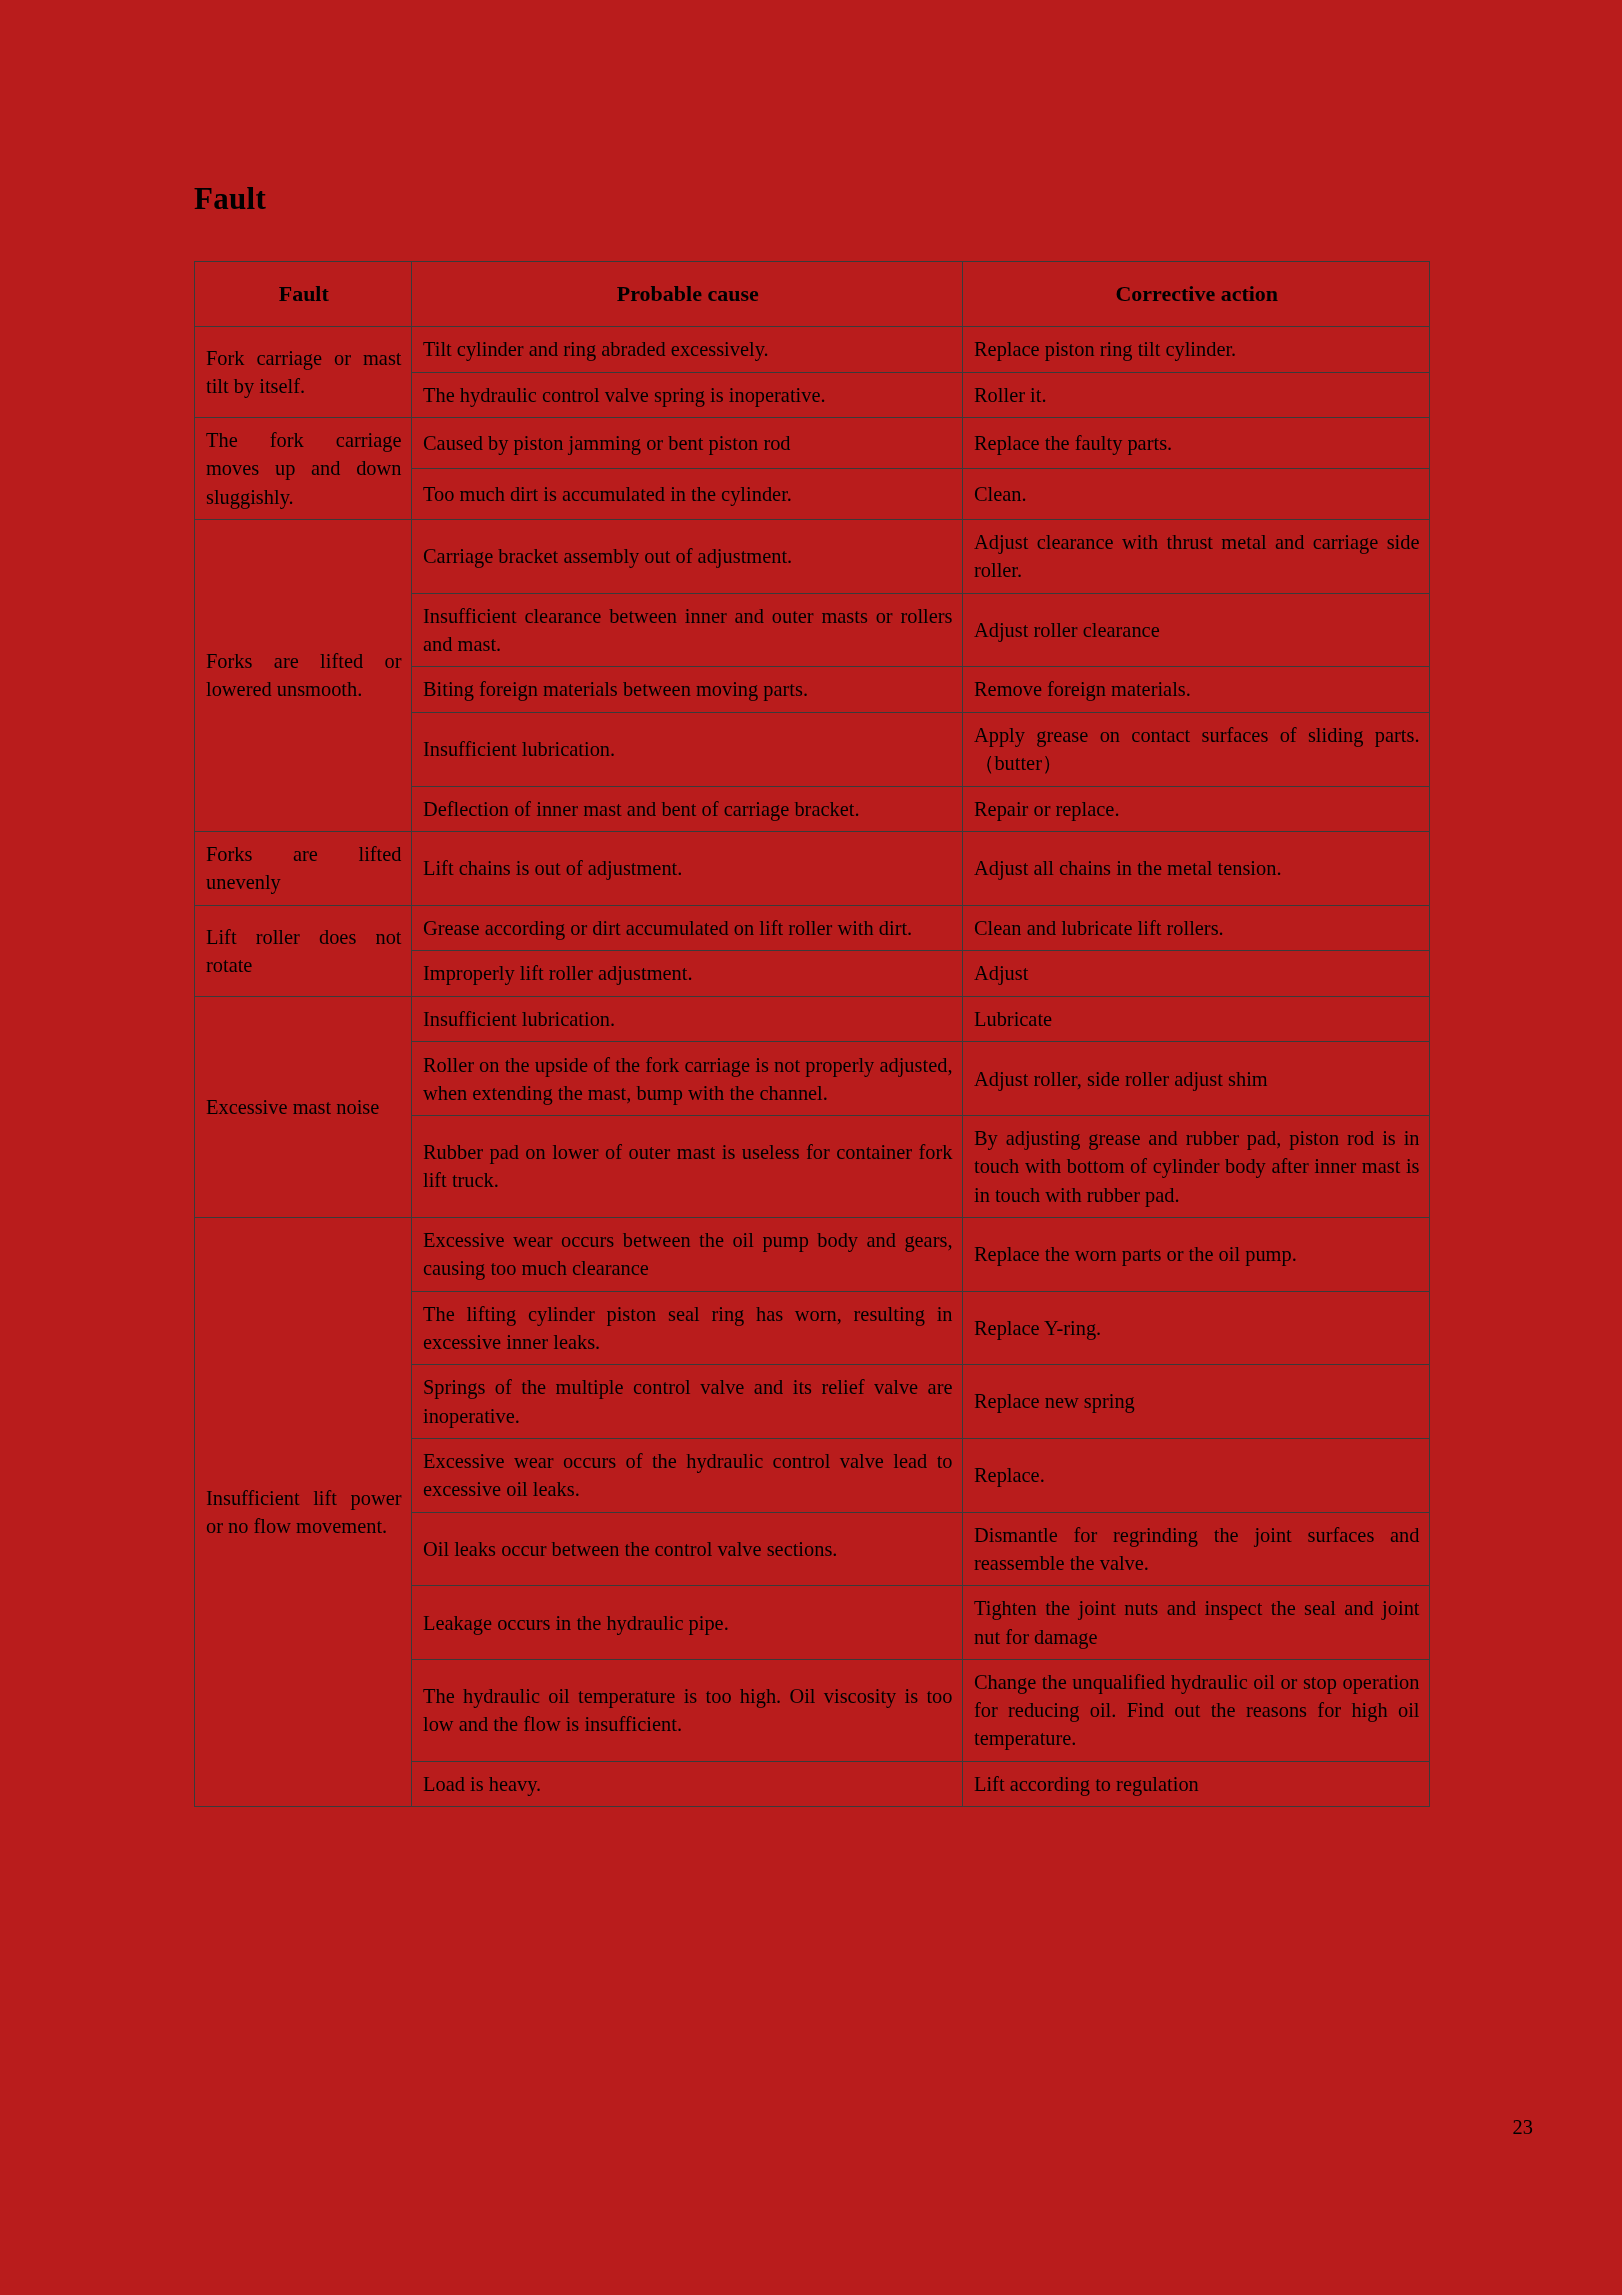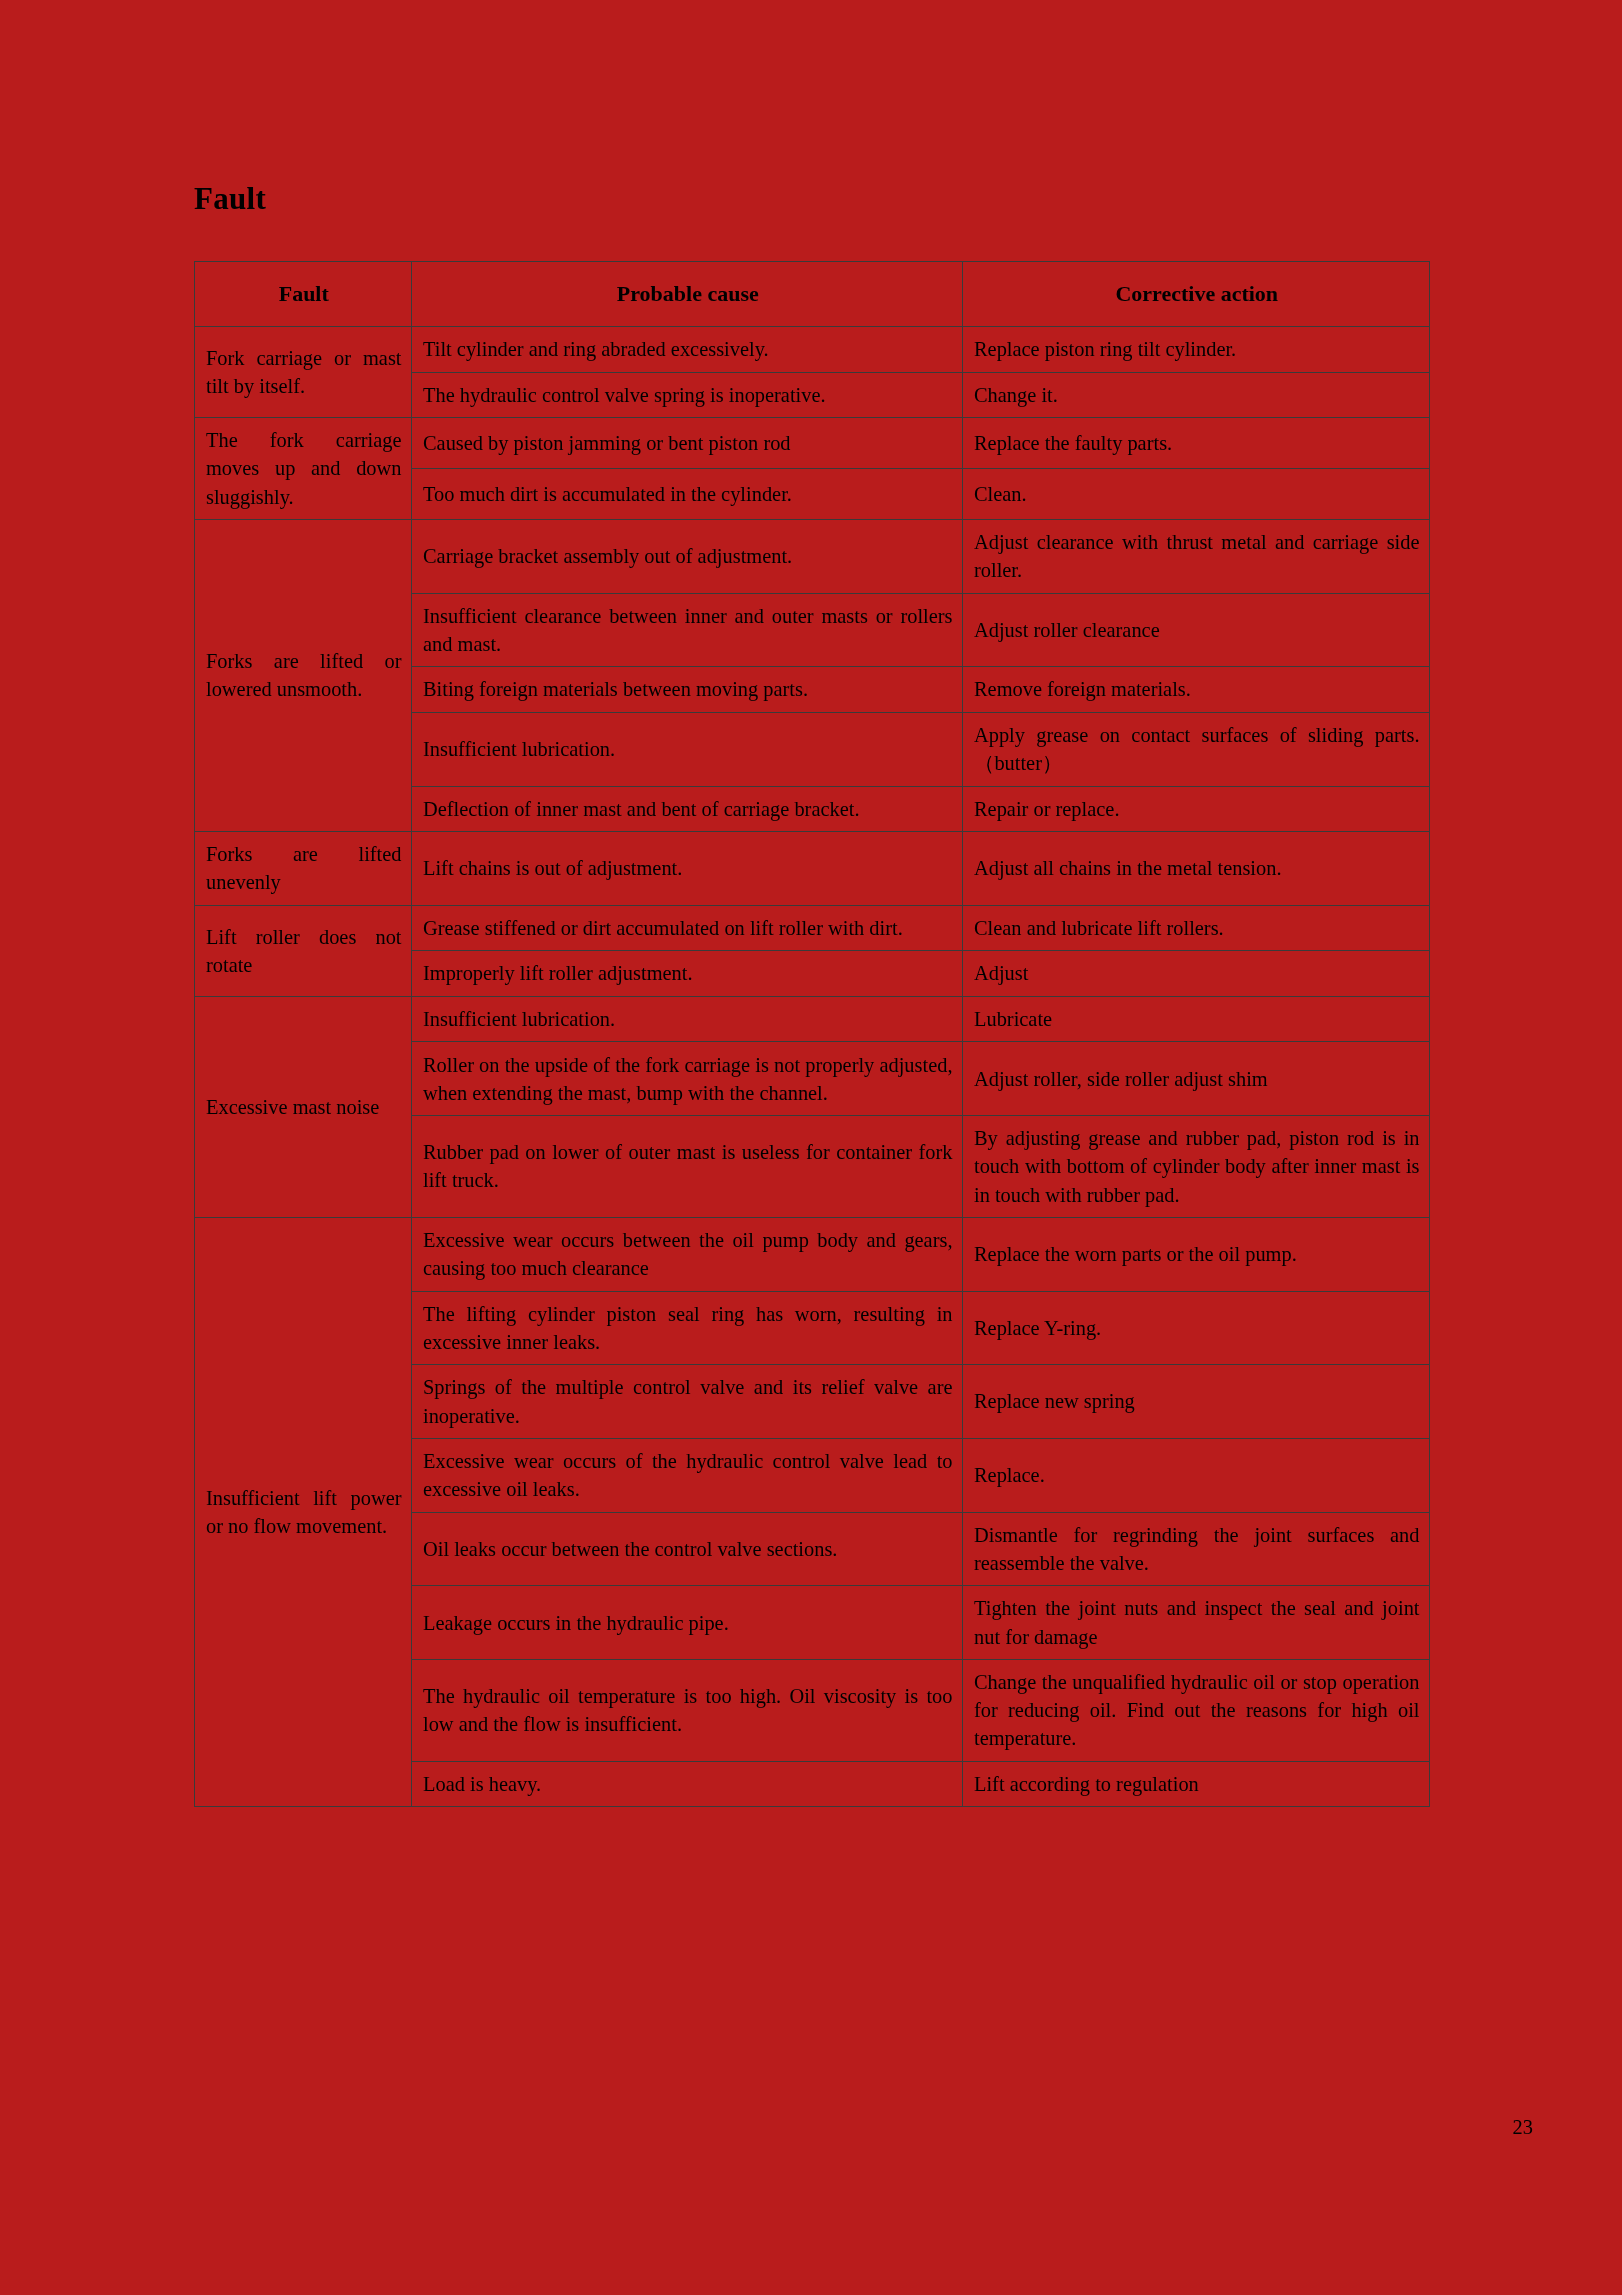--- a/index.html
+++ b/index.html
@@ -108,21 +108,21 @@
       </tr>
     </thead>
     <tbody id="table-body">
         <tr>
           <td class="fault-cell" rowspan="2">Fork carriage or mast tilt by itself.</td>
           <td class="cause-cell">Tilt cylinder and ring abraded excessively.</td>
           <td class="action-cell">Replace piston ring tilt cylinder.</td>
         </tr>
         <tr>
           <td class="cause-cell">The hydraulic control valve spring is inoperative.</td>
-          <td class="action-cell">Change it.</td>
+          <td class="action-cell">Roller it.</td>
         </tr>
         <tr>
           <td class="fault-cell" rowspan="2">The fork carriage moves up and down sluggishly.</td>
           <td class="cause-cell">Caused by piston jamming or bent piston rod</td>
           <td class="action-cell">Replace the faulty parts.</td>
         </tr>
         <tr>
           <td class="cause-cell">Too much dirt is accumulated in the cylinder.</td>
           <td class="action-cell">Clean.</td>
         </tr>
@@ -147,21 +147,21 @@
           <td class="cause-cell">Deflection of inner mast and bent of carriage bracket.</td>
           <td class="action-cell">Repair or replace.</td>
         </tr>
         <tr>
           <td class="fault-cell" rowspan="1">Forks are lifted unevenly</td>
           <td class="cause-cell">Lift chains is out of adjustment.</td>
           <td class="action-cell">Adjust all chains in the metal tension.</td>
         </tr>
         <tr>
           <td class="fault-cell" rowspan="2">Lift roller does not rotate</td>
-          <td class="cause-cell">Grease stiffened or dirt accumulated on lift roller with dirt.</td>
+          <td class="cause-cell">Grease according or dirt accumulated on lift roller with dirt.</td>
           <td class="action-cell">Clean and lubricate lift rollers.</td>
         </tr>
         <tr>
           <td class="cause-cell">Improperly lift roller adjustment.</td>
           <td class="action-cell">Adjust</td>
         </tr>
         <tr>
           <td class="fault-cell" rowspan="3">Excessive mast noise</td>
           <td class="cause-cell">Insufficient lubrication.</td>
           <td class="action-cell">Lubricate</td>

